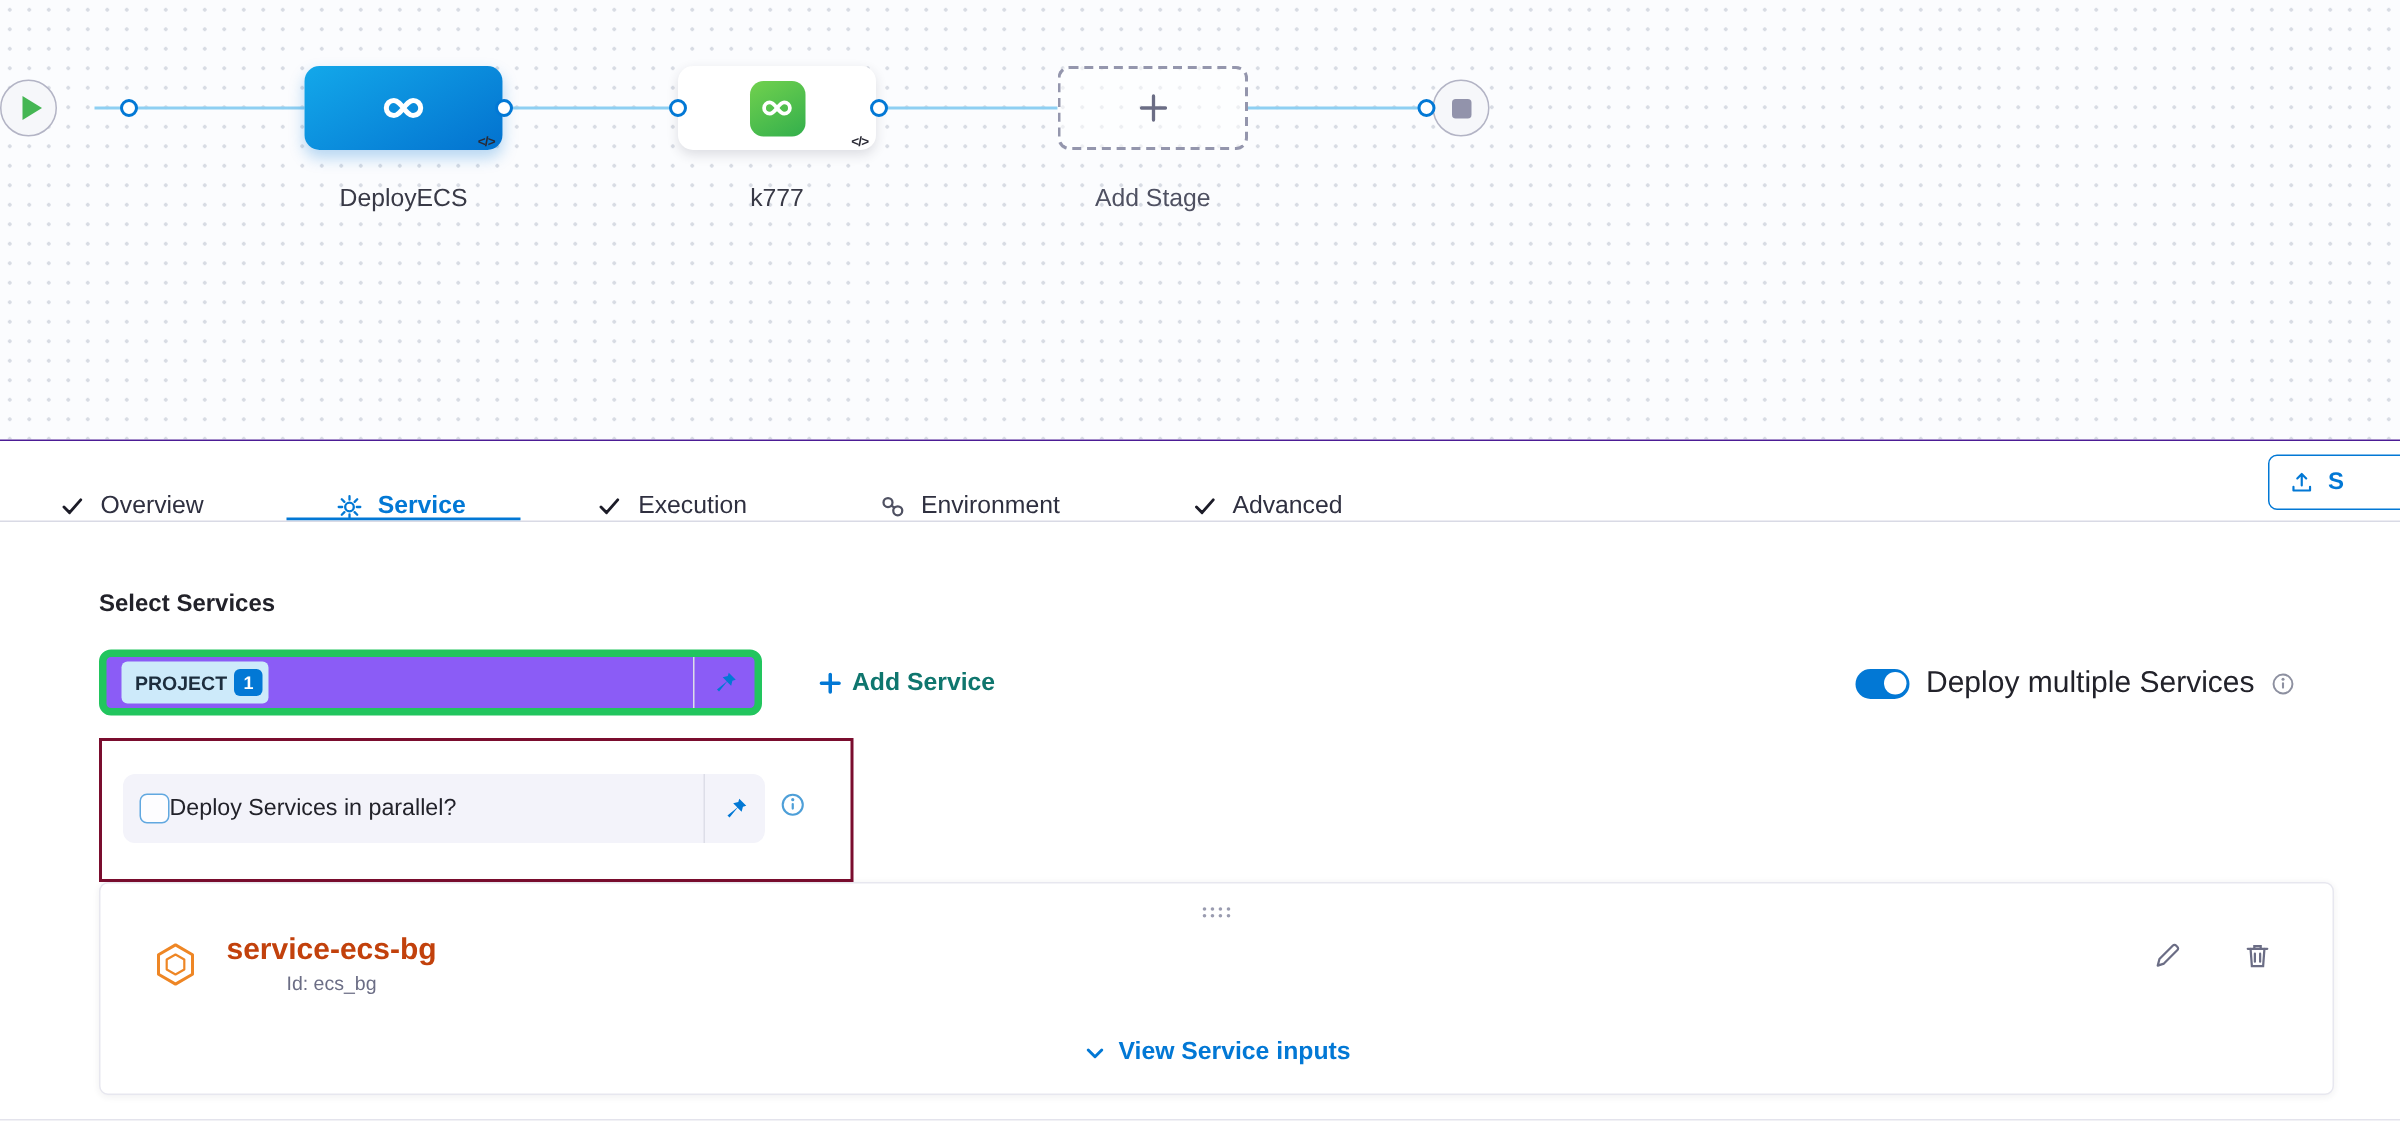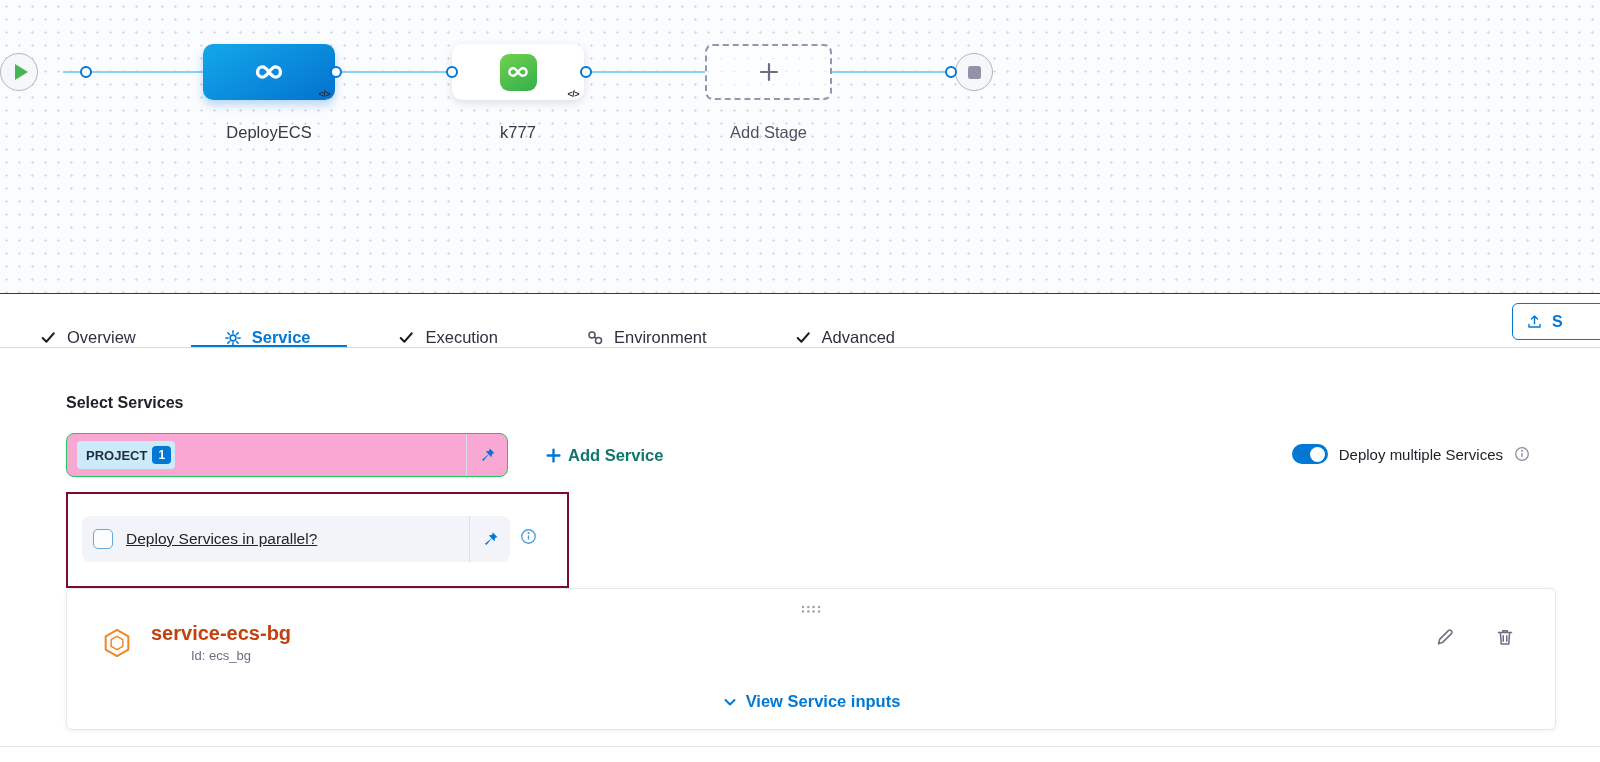--- a/index.html
+++ b/index.html
@@ -52,47 +52,47 @@
     border:1.5px solid #0278d5; border-radius:6px; background:#fff;
     display:flex; align-items:center; gap:9px; padding:0 13px;
     color:#0278d5; font-weight:bold; font-size:16px; cursor:pointer; }
 
   
   .panel { position:relative; width:1600px; height:399px; background:#fff;
     border-bottom:1px solid #e3e3ec; }
   .select-label { position:absolute; left:66px; top:46px; font-size:16px;
     font-weight:bold; color:#22222a; }
   .services-row { position:absolute; left:66px; top:85px; display:flex; align-items:center; }
-  .services-box { width:442px; height:44px; border:1px solid #22c55e; border-radius:8px;
-    background:#f9a8d4; display:flex; align-items:center; overflow:hidden; }
+  .services-box { width:442px; height:44px; border:5px solid #22c55e; border-radius:8px;
+    background:#8b5cf6; display:flex; align-items:center; overflow:hidden; }
   .chip { margin-left:10px; background:#cdeafa; border-radius:4px; padding:5px 4px 5px 9px;
     font-size:13px; font-weight:bold; color:#1d2d3d; display:flex; align-items:center;
     gap:5px; cursor:pointer; }
   .chip-count { background:#0278d5; color:#fff; border-radius:4px; font-size:12px;
     line-height:1; padding:3px 6px; font-weight:bold; }
   .box-divider { margin-left:auto; width:1px; align-self:stretch; background:#dcdde8; }
   .pin-cell { width:40px; align-self:stretch; display:flex; align-items:center;
     justify-content:center; cursor:pointer; }
   .add-service { margin-left:38px; display:flex; align-items:center; gap:7px;
     color:#0f766e; font-weight:bold; font-size:16.5px; cursor:pointer; }
   .toggle-group { position:absolute; right:70px; top:96px; display:flex;
     align-items:center; gap:11px; }
   .toggle { position:relative; width:36px; height:20px; border-radius:11px;
     background:#0278d5; cursor:pointer; }
   .toggle-knob { position:absolute; right:2.5px; top:2.5px; width:15px; height:15px;
     border-radius:50%; background:#fff; }
-  .toggle-label { font-size:15px; color:#22222a; }
+  .toggle-label { font-size:20px; color:#22222a; }
 
   .highlight { position:absolute; left:66px; top:144px; width:503px; height:96px;
     border:2.5px solid #7a0d2e; }
   .parallel-row { position:absolute; left:14px; top:22px; width:428px; height:46px;
     background:#f3f3fa; border-radius:8px; display:flex; align-items:center; }
   .checkbox { margin-left:11px; width:20px; height:20px; border:1.5px solid #61a8e0;
     border-radius:5px; background:#fdfdff; cursor:pointer; flex:0 0 auto; }
-  .parallel-label { margin-left:13px; font-size:15.5px; color:#22222a;text-decoration:underline; }
+  .parallel-label { font-size:15.5px; color:#22222a; }
   .row-divider { margin-left:auto; width:1px; align-self:stretch; background:#dddee8; }
   .info-floating { position:absolute; left:452px; top:34px; }
 
   .service-card { position:absolute; left:66px; right:44px; top:240px; height:142px;
     background:#fff; border:1px solid #e7e7ef; border-radius:6px;
     box-shadow:0 1px 5px rgba(40,41,61,.07); }
   .drag-handle { position:absolute; top:11px; left:50%; transform:translateX(-50%);
     cursor:grab; }
   .svc-row { position:absolute; left:34px; top:33px; display:flex; align-items:center;
     gap:18px; }

